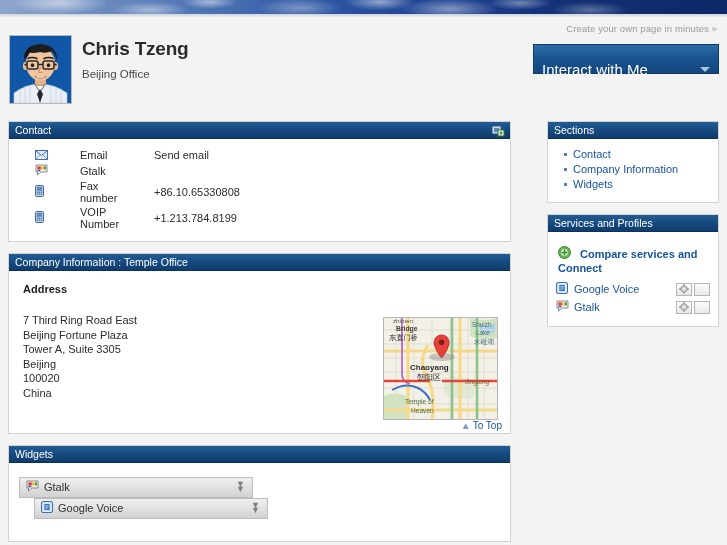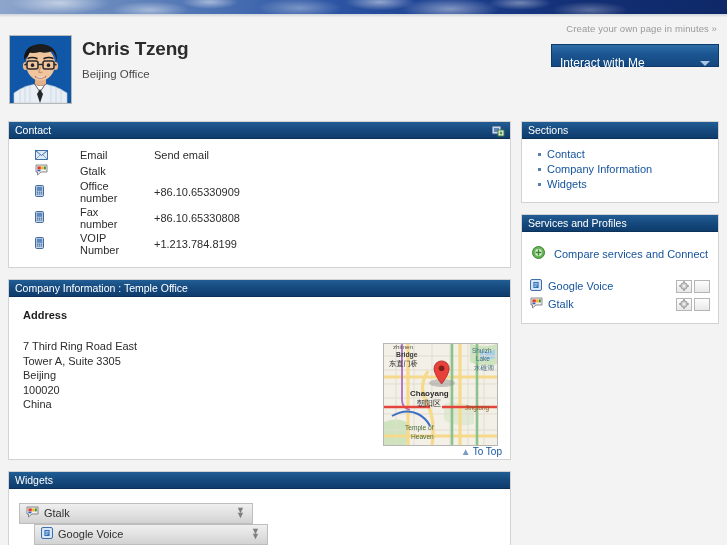--- a/index.html
+++ b/index.html
@@ -78,42 +78,42 @@
   }
   #person-office {
     margin-top: 8px;
     font-size: 11.5px;
     color: #4a4a4a;
   }
 
   #interact-button {
     position: absolute;
     right: 8px; top: 9px;
-    width: 168px; height: 23px;
+    width: 186px; height: 23px;
     background: linear-gradient(#2d6da8, #1b5591 45%, #14477e);
     border: 1px solid #0e3a6b;
     color: #ffffff;
-    font-size: 12px;
+    font-size: 15px;
     line-height: 21px;
-    padding: 8px 8px;
+    padding: 14px 8px;
     cursor: pointer;
   }
   #interact-button .caret {
     float: right;
     margin-top: 8px;
     width: 0; height: 0;
     border-left: 5px solid transparent;
     border-right: 5px solid transparent;
     border-top: 5px solid #a9c6e2;
   }
 
   
   #columns { position: relative; padding: 0 8px; }
   #left-col  { width: 503px; float: left; }
-  #right-col { width: 198px; float: right; }
+  #right-col { width: 172px; float: right; }
 
   
   .panel { background: #ffffff; border: 1px solid #d3d3d3; margin-bottom: 11px; }
   .panel-head {
     position: relative;
     height: 17px;
     background: linear-gradient(#215d94, #164a7e 50%, #0e3c6d);
     color: #ffffff;
     font-size: 10.5px;
     line-height: 17px;
@@ -194,22 +194,23 @@
     cursor: pointer;
   }
   ul.section-list li:before {
     content: "";
     position: absolute; left: 0; top: 6px;
     width: 3px; height: 3px; background: #5a7fae;
   }
 
   #compare-row {
     font-size: 11px; color: #15539c;
-    margin: 6px 0 16px 2px;
+    margin: 6px 0 6px 2px;
     cursor: pointer;
+    font-weight: bold;
   }
   #compare-row .ctext { margin-left: 6px; vertical-align: middle; }
 
   table.svc-table { border-collapse: collapse; width: 100%; }
   table.svc-table td {
     font-size: 11px; color: #15539c;
     padding: 2px 0; vertical-align: middle;
   }
   td.svc-icon { width: 18px; }
   td.svc-btns { width: 44px; text-align: right; }
@@ -346,34 +347,20 @@
                   <td class="c-icon"><span class="ico"><svg width="9" height="12" viewBox="0 0 9 12">
                         <rect x=".5" y=".5" width="8" height="11" rx="1.2" fill="#bfd4ea" stroke="#456a9c"></rect>
                         <rect x="1.8" y="1.8" width="5.4" height="4" fill="#5e87bb"></rect>
                         <rect x="1.8" y="6.6" width="1.4" height="1.2" fill="#456a9c"></rect>
                         <rect x="3.8" y="6.6" width="1.4" height="1.2" fill="#456a9c"></rect>
                         <rect x="5.8" y="6.6" width="1.4" height="1.2" fill="#456a9c"></rect>
                         <rect x="1.8" y="8.4" width="1.4" height="1.2" fill="#456a9c"></rect>
                         <rect x="3.8" y="8.4" width="1.4" height="1.2" fill="#456a9c"></rect>
                         <rect x="5.8" y="8.4" width="1.4" height="1.2" fill="#456a9c"></rect>
                       </svg></span></td>
-                  <td class="c-label">Office number</td>
-                  <td class="c-value">+86.10.65330909</td>
-                </tr>
-                <tr>
-                  <td class="c-icon"><span class="ico"><svg width="9" height="12" viewBox="0 0 9 12">
-                        <rect x=".5" y=".5" width="8" height="11" rx="1.2" fill="#bfd4ea" stroke="#456a9c"></rect>
-                        <rect x="1.8" y="1.8" width="5.4" height="4" fill="#5e87bb"></rect>
-                        <rect x="1.8" y="6.6" width="1.4" height="1.2" fill="#456a9c"></rect>
-                        <rect x="3.8" y="6.6" width="1.4" height="1.2" fill="#456a9c"></rect>
-                        <rect x="5.8" y="6.6" width="1.4" height="1.2" fill="#456a9c"></rect>
-                        <rect x="1.8" y="8.4" width="1.4" height="1.2" fill="#456a9c"></rect>
-                        <rect x="3.8" y="8.4" width="1.4" height="1.2" fill="#456a9c"></rect>
-                        <rect x="5.8" y="8.4" width="1.4" height="1.2" fill="#456a9c"></rect>
-                      </svg></span></td>
                   <td class="c-label">Fax number</td>
                   <td class="c-value">+86.10.65330808</td>
                 </tr>
                 <tr>
                   <td class="c-icon"><span class="ico"><svg width="9" height="12" viewBox="0 0 9 12">
                         <rect x=".5" y=".5" width="8" height="11" rx="1.2" fill="#bfd4ea" stroke="#456a9c"></rect>
                         <rect x="1.8" y="1.8" width="5.4" height="4" fill="#5e87bb"></rect>
                         <rect x="1.8" y="6.6" width="1.4" height="1.2" fill="#456a9c"></rect>
                         <rect x="3.8" y="6.6" width="1.4" height="1.2" fill="#456a9c"></rect>
                         <rect x="5.8" y="6.6" width="1.4" height="1.2" fill="#456a9c"></rect>
@@ -390,20 +377,21 @@
       </div>
 
       <div class="panel">
         <div class="panel-head">
           <span>Company Information : Temple Office</span>
         </div>
         <div class="panel-body" id="company-body">
           <div id="address-title">Address</div>
           <div id="address-lines">
               <div>7 Third Ring Road East</div>
+              <div>Beijing Fortune Plaza</div>
               <div>Tower A, Suite 3305</div>
               <div>Beijing</div>
               <div>100020</div>
               <div>China</div>
             </div>
 
           <div id="map-thumb">
             <svg width="113" height="101" viewBox="0 0 113 101">
               <rect x="0" y="0" width="113" height="101" fill="#f3f0e8"></rect>
 

